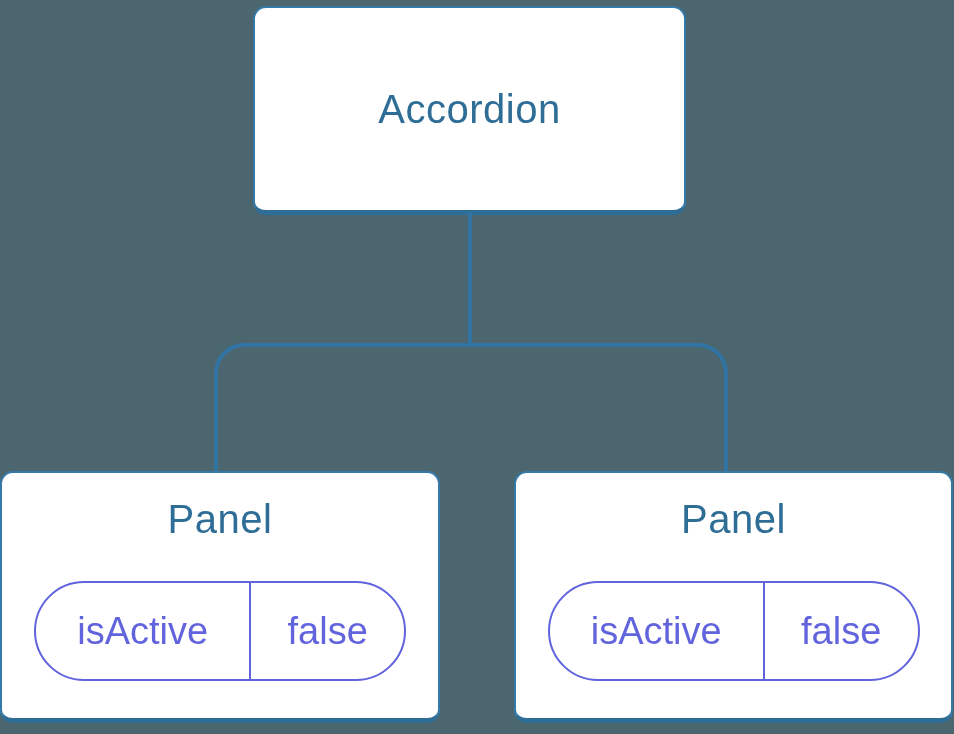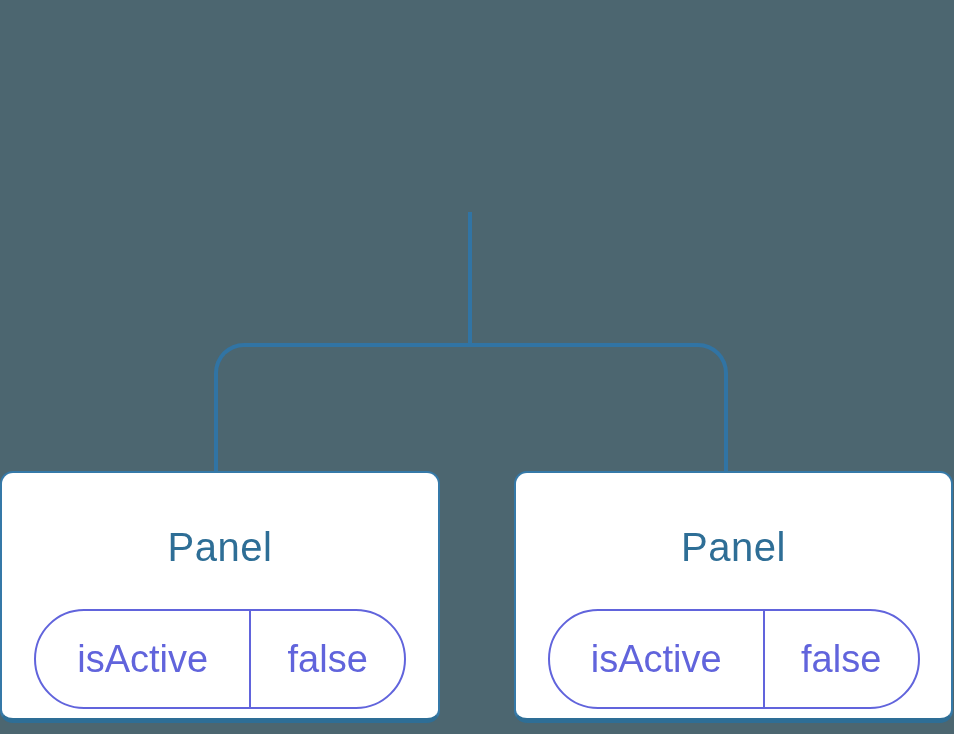--- a/index.html
+++ b/index.html
@@ -57,21 +57,21 @@
     border: 4px solid var(--line);
     border-bottom: none;
     border-radius: 30px 30px 0 0;
   }
   .node-panel {
     top: 471px;
     width: 440px; height: 252px;
     display: flex;
     flex-direction: column;
     align-items: center;
-    padding-top: 48px;
+    padding-top: 20px;
   }
   .node-panel.left { left: 0px; }
   .node-panel.right { left: 514px; width: 439px; }
   .panel-title { line-height: 52px; }
   .state-pill {
     margin-top: 36px;
     width: 372px; height: 100px;
     border: 2.5px solid var(--accent);
     border-radius: 50px;
     display: flex;
@@ -90,20 +90,23 @@
   .state-value {
     width: 42%;
     border-left: 2.5px solid var(--accent);
   }
 </style>
 </head>
 <body>
 
 <div class="stage">
 
+  <div class="node node-root">
+    <span class="node-title">Accordion</span>
+  </div>
 
   <div class="connector-stem"></div>
   <div class="connector-bracket"></div>
 
   <div class="node node-panel left">
     <span class="node-title panel-title">Panel</span>
     <div class="state-pill">
       <span class="state-cell state-name">isActive</span>
       <span class="state-cell state-value">false</span>
     </div>

